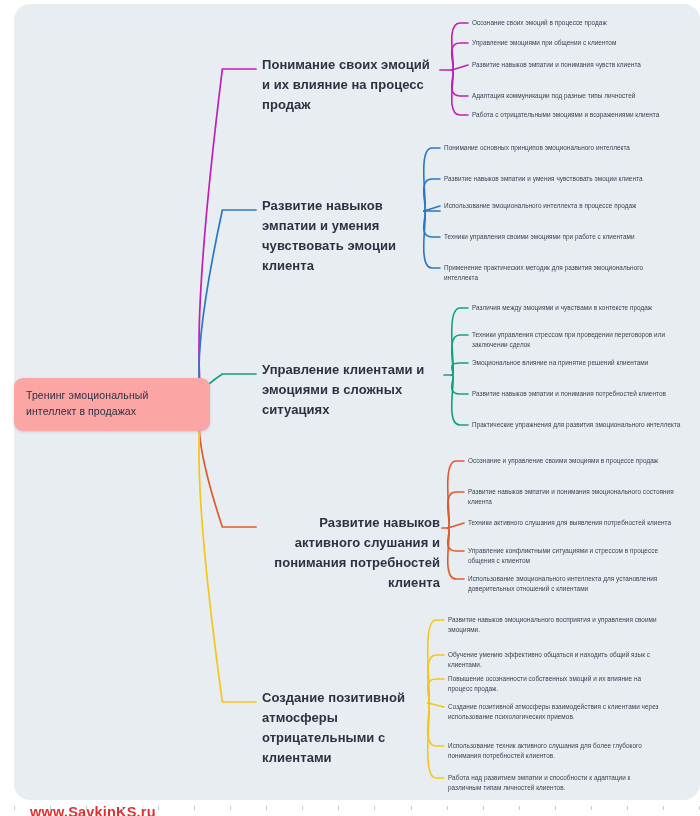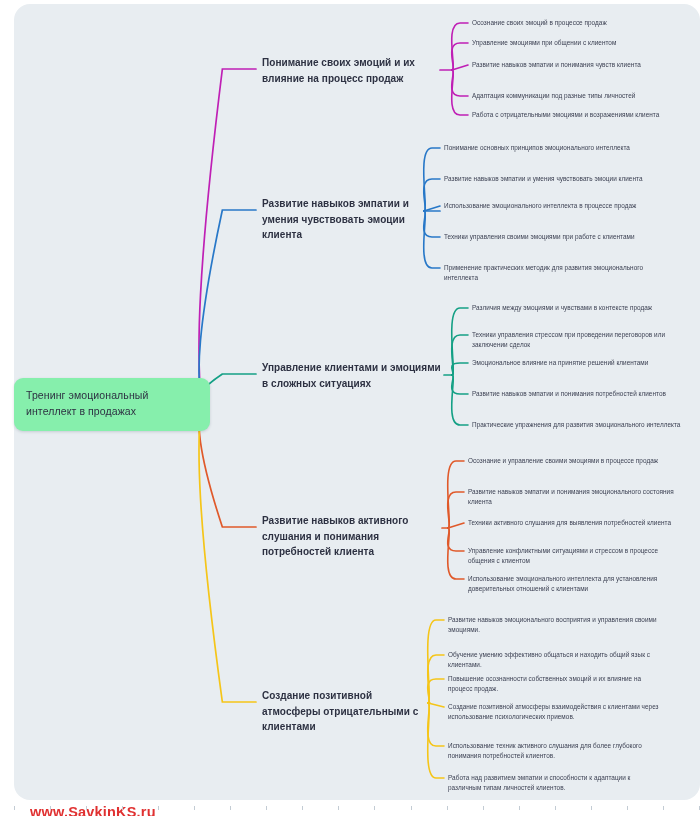--- a/index.html
+++ b/index.html
@@ -3,24 +3,24 @@
 <meta charset="utf-8">
 <style>
   html,body{margin:0;padding:0;background:#ffffff;}
   body{width:700px;height:816px;overflow:hidden;
        font-family:"Liberation Sans","DejaVu Sans",sans-serif;}
   #stage{position:relative;width:700px;height:816px;background:#ffffff;}
   #panel{position:absolute;left:14px;top:4px;width:686px;height:796px;
          background:#e8edf1;border-radius:16px;}
   #svg{position:absolute;left:0;top:0;width:700px;height:816px;
        pointer-events:none;overflow:visible;}
-  .node-central{position:absolute;background:#86efac;border-radius:9px;
+  .node-central{position:absolute;background:#fca5a5;border-radius:9px;
        box-shadow:0 1px 3px rgba(20,40,60,.16);padding:10px 12px 11px 12px;
        font-size:10.5px;line-height:1.5;color:#2d3142;letter-spacing:.1px;}
-  .branch-label{position:absolute;font-size:10px;line-height:1.55;
+  .branch-label{position:absolute;font-size:13px;line-height:1.55;
        color:#2d3142;letter-spacing:.05px;font-weight:600;}
   .leaf{position:absolute;font-size:6.4px;line-height:1.62;color:#3a3f51;
        letter-spacing:.04px;}
   #watermark{position:absolute;left:30px;top:766px;font-size:14.5px;
        font-weight:bold;color:#e03131;letter-spacing:.2px;margin-top:38px;}
   #ruler{position:absolute;left:14px;top:806px;width:686px;height:8px;
        display:flex;justify-content:space-between;align-items:flex-start;}
   #ruler i{display:block;width:1px;height:4px;background:#c3ccd4;}
 </style>
 </head>
@@ -114,21 +114,21 @@
       <div class="leaf" style="left: 444px; top: 174px; width: 216px;">Развитие навыков эмпатии и умения чувствовать эмоции клиента</div>
       <div class="leaf" style="left: 444px; top: 201px; width: 216px;">Использование эмоционального интеллекта в процессе продаж</div>
       <div class="leaf" style="left: 444px; top: 232px; width: 216px;">Техники управления своими эмоциями при работе с клиентами</div>
       <div class="leaf" style="left: 444px; top: 263px; width: 216px;">Применение практических методик для развития эмоционального интеллекта</div>
       <div class="branch-label" style="left: 262px; top: 360px; width: 180px;">Управление клиентами и эмоциями в сложных ситуациях</div>
       <div class="leaf" style="left: 472px; top: 303px; width: 212px;">Различия между эмоциями и чувствами в контексте продаж</div>
       <div class="leaf" style="left: 472px; top: 330px; width: 212px;">Техники управления стрессом при проведении переговоров или заключении сделок</div>
       <div class="leaf" style="left: 472px; top: 358px; width: 212px;">Эмоциональное влияние на принятие решений клиентами</div>
       <div class="leaf" style="left: 472px; top: 389px; width: 212px;">Развитие навыков эмпатии и понимания потребностей клиентов</div>
       <div class="leaf" style="left: 472px; top: 420px; width: 212px;">Практические упражнения для развития эмоционального интеллекта</div>
-      <div class="branch-label" style="left: 262px; top: 513px; width: 178px;">Развитие навыков активного слушания и понимания потребностей клиента</div>
+      <div class="branch-label" style="left: 262px; top: 513px; width: 178px; text-align: right;">Развитие навыков активного слушания и понимания потребностей клиента</div>
       <div class="leaf" style="left: 468px; top: 456px; width: 216px;">Осознание и управление своими эмоциями в процессе продаж</div>
       <div class="leaf" style="left: 468px; top: 487px; width: 216px;">Развитие навыков эмпатии и понимания эмоционального состояния клиента</div>
       <div class="leaf" style="left: 468px; top: 518px; width: 216px;">Техники активного слушания для выявления потребностей клиента</div>
       <div class="leaf" style="left: 468px; top: 546px; width: 216px;">Управление конфликтными ситуациями и стрессом в процессе общения с клиентом</div>
       <div class="leaf" style="left: 468px; top: 574px; width: 216px;">Использование эмоционального интеллекта для установления доверительных отношений с клиентами</div>
       <div class="branch-label" style="left: 262px; top: 688px; width: 166px;">Создание позитивной атмосферы отрицательными с клиентами</div>
       <div class="leaf" style="left: 448px; top: 615px; width: 214px;">Развитие навыков эмоционального восприятия и управления своими эмоциями.</div>
       <div class="leaf" style="left: 448px; top: 650px; width: 214px;">Обучение умению эффективно общаться и находить общий язык с клиентами.</div>
       <div class="leaf" style="left: 448px; top: 674px; width: 214px;">Повышение осознанности собственных эмоций и их влияние на процесс продаж.</div>
       <div class="leaf" style="left: 448px; top: 702px; width: 214px;">Создание позитивной атмосферы взаимодействия с клиентами через использование психологических приемов.</div>

